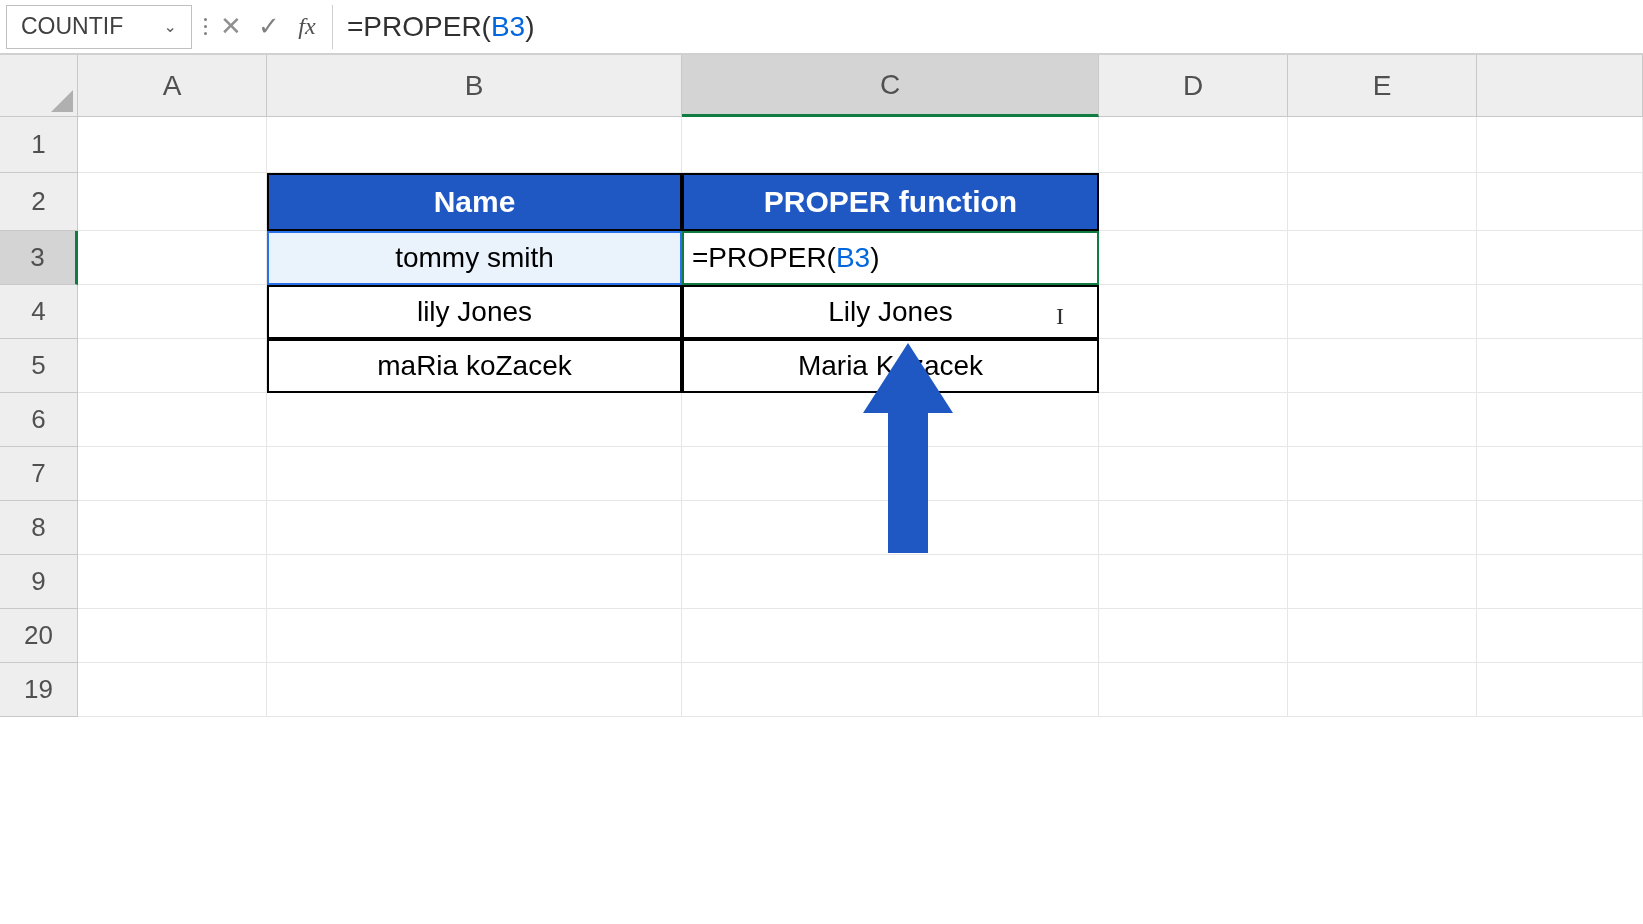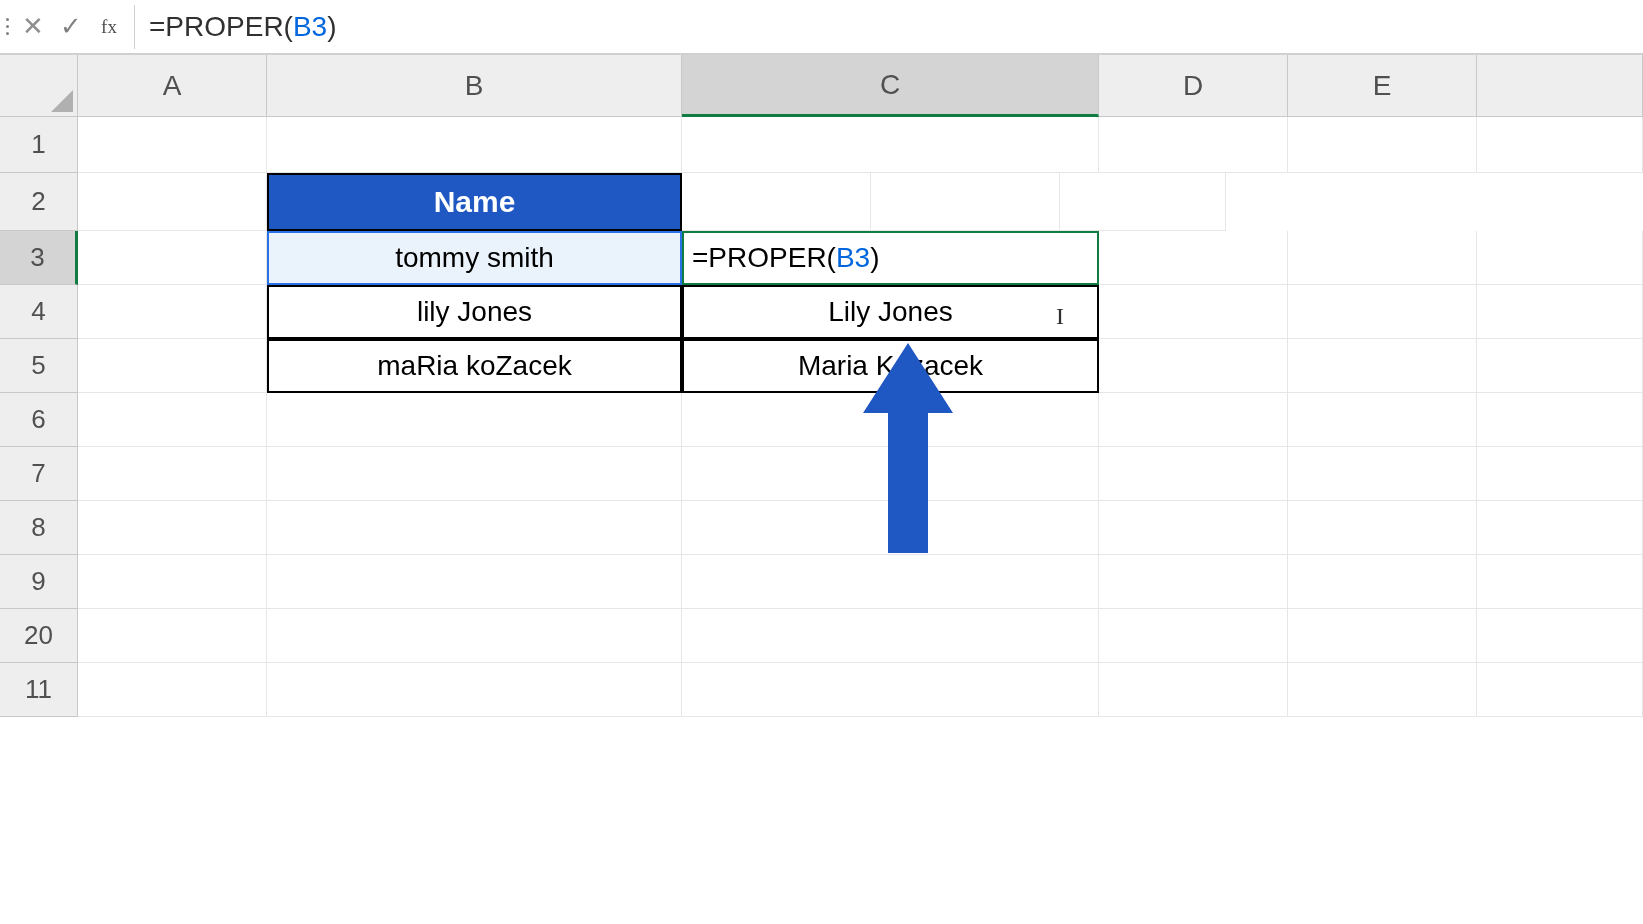--- a/index.html
+++ b/index.html
@@ -49,21 +49,22 @@
       display: flex;
       align-items: center;
       justify-content: center;
       font-size: 26px;
       color: #606060;
     }
     .fbar-btn.cancel { color: #909090; }
     .fbar-btn.confirm { color: #808080; }
     .fbar-btn.fx {
       font-family: 'Times New Roman', serif;
-      font-size: 19px;
+      font-style: italic;
+      font-size: 24px;
       color: #505050;
     }
     .formula-input {
       flex: 1;
       height: 44px;
       padding: 0 14px;
       font-size: 28px;
       color: #303030;
       display: flex;
       align-items: center;
@@ -210,20 +211,24 @@
       color: #303030;
       z-index: 5;
       pointer-events: none;
       font-family: serif;
     }
   </style>
 </head>
 <body>
 
 <div class="formula-bar">
+  <div class="name-box">
+    <span>COUNTIF</span>
+    <span class="arrow">⌄</span>
+  </div>
   <div class="sep-dots">
       <span></span>
       <span></span>
       <span></span>
     </div>
   <div class="fbar-btn cancel">
       <span>✕</span>
     </div>
   <div class="fbar-btn confirm">
       <span>✓</span>
@@ -257,20 +262,21 @@
       <div class="cell col-C"></div>
       <div class="cell col-D"></div>
       <div class="cell col-E"></div>
       <div class="cell col-rest"></div>
     </div>
 
     <div class="row" style="height:58px">
       <div class="row-header">2</div>
       <div class="cell col-A"></div>
       <div class="cell col-B table-header">Name</div>
+      <div class="cell col-C table-header">PROPER function</div>
       <div class="cell col-D"></div>
       <div class="cell col-E"></div>
       <div class="cell col-rest"></div>
     </div>
 
     <div class="row" style="height:54px">
       <div class="row-header selected">3</div>
       <div class="cell col-A"></div>
       <div class="cell col-B table-cell ref-source">tommy smith</div>
       <div class="cell col-C table-cell editing">
@@ -349,21 +355,21 @@
       <div class="cell col-A"></div>
       <div class="cell col-B"></div>
       <div class="cell col-C"></div>
       <div class="cell col-D"></div>
       <div class="cell col-E"></div>
       <div class="cell col-rest"></div>
     </div>
 
 
     <div class="row">
-      <div class="row-header">11</div>
+      <div class="row-header">19</div>
       <div class="cell col-A"></div>
       <div class="cell col-B"></div>
       <div class="cell col-C"></div>
       <div class="cell col-D"></div>
       <div class="cell col-E"></div>
       <div class="cell col-rest"></div>
     </div>
   </div>
 
   <div class="text-cursor-icon">I</div>

